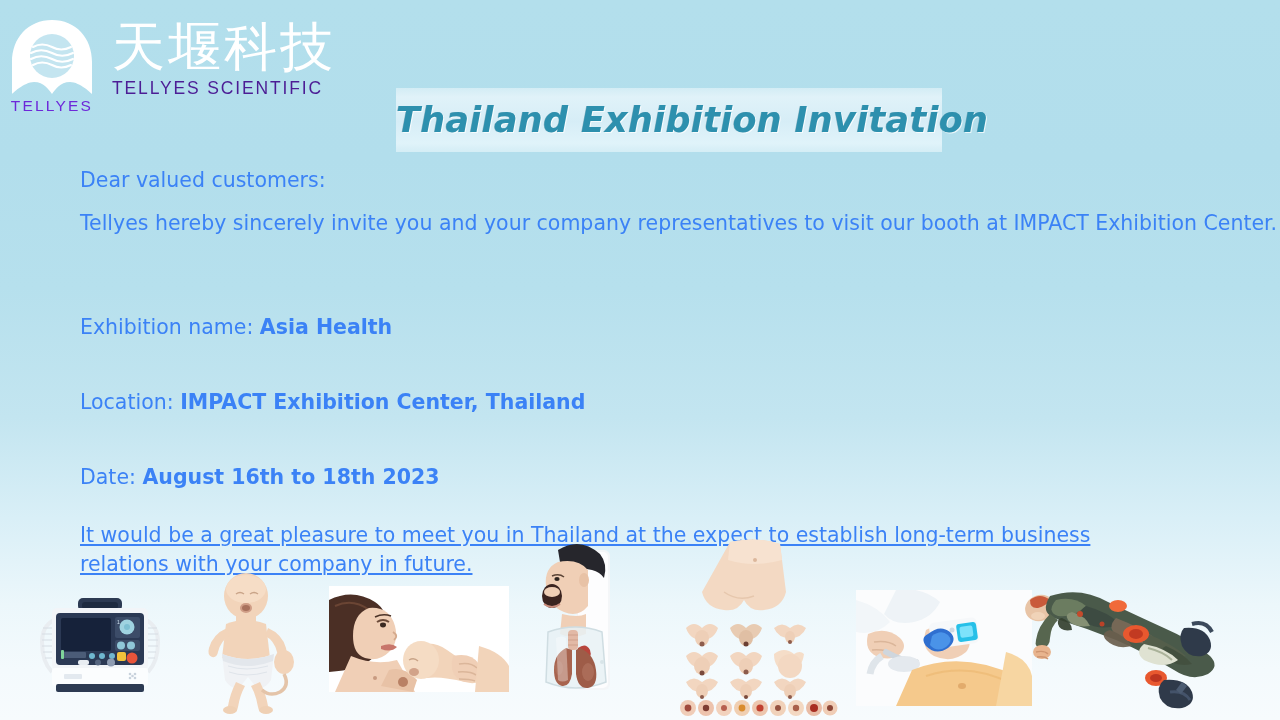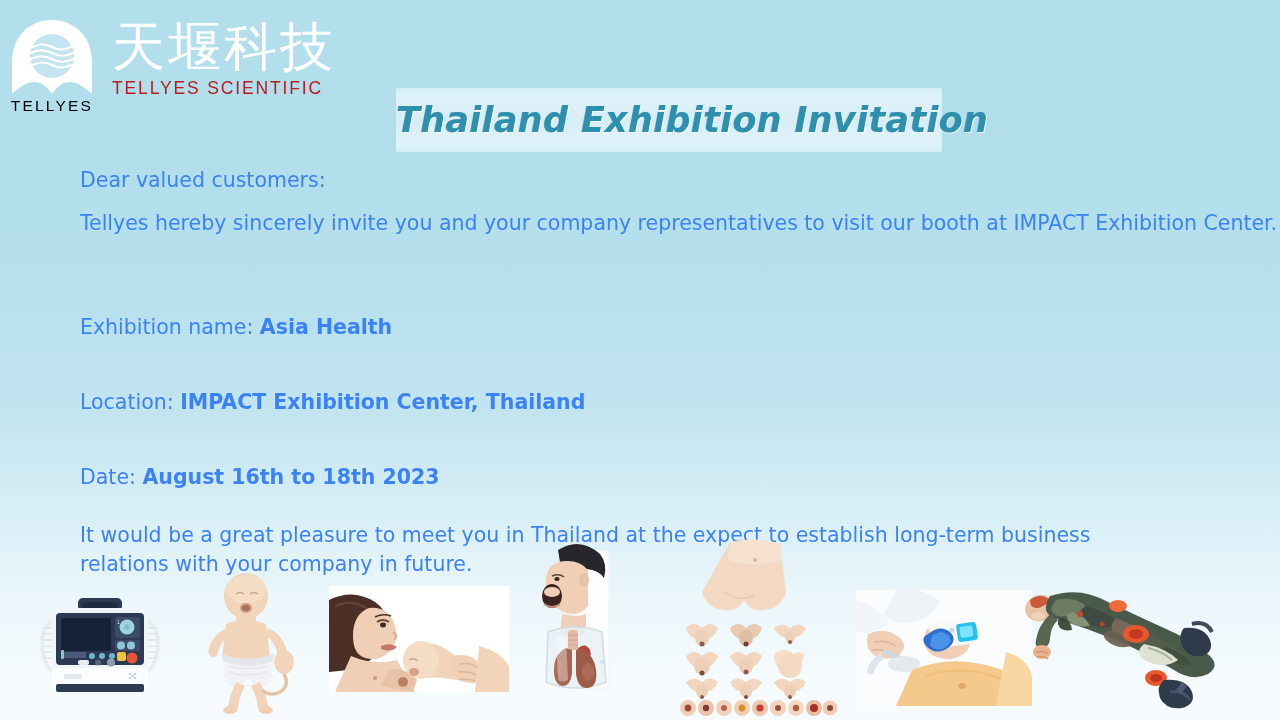--- a/index.html
+++ b/index.html
@@ -43,21 +43,21 @@
   }
 
   #logo-mark svg { display: block; }
 
   #logo-wordmark-en {
     position: absolute;
     left: 0;
     top: 82px;
     width: 88px;
     text-align: center;
-    color: #000000;
+    color: #6d28d9;
     font-size: 15.5px;
     letter-spacing: 2.2px;
     font-weight: 400;
     line-height: 1;
   }
 
   #brand-text {
     margin-left: 16px;
     padding-top: 4px;
   }
@@ -66,21 +66,21 @@
     color: #ffffff;
     font-size: 53px;
     line-height: 1.02;
     letter-spacing: 3px;
     font-weight: 400;
     font-family: "DejaVu Sans", sans-serif;
     white-space: nowrap;
   }
 
   #brand-en {
-    color: #b91c1c;
+    color: #4c1d95;
     font-size: 17.5px;
     letter-spacing: 1.85px;
     line-height: 1;
     margin-top: 6px;
     white-space: nowrap;
     font-weight: 400;
   }
 
   
   #title-box {
@@ -122,21 +122,21 @@
     line-height: 1;
     font-family: "DejaVu Sans", sans-serif;
   }
 
   .para {
     font-size: 20.5px;
     line-height: 29px;
     white-space: nowrap;
   }
 
-  .para.wrap { white-space: normal; }
+  .para.wrap { white-space: normal; text-decoration: underline; }
 
   .spacer-sm { height: 14px; }
   .spacer-md { height: 29px; }
 
   .detail-line {
     font-size: 20.5px;
     line-height: 29px;
     white-space: nowrap;
     margin-top: 46px;
   }

